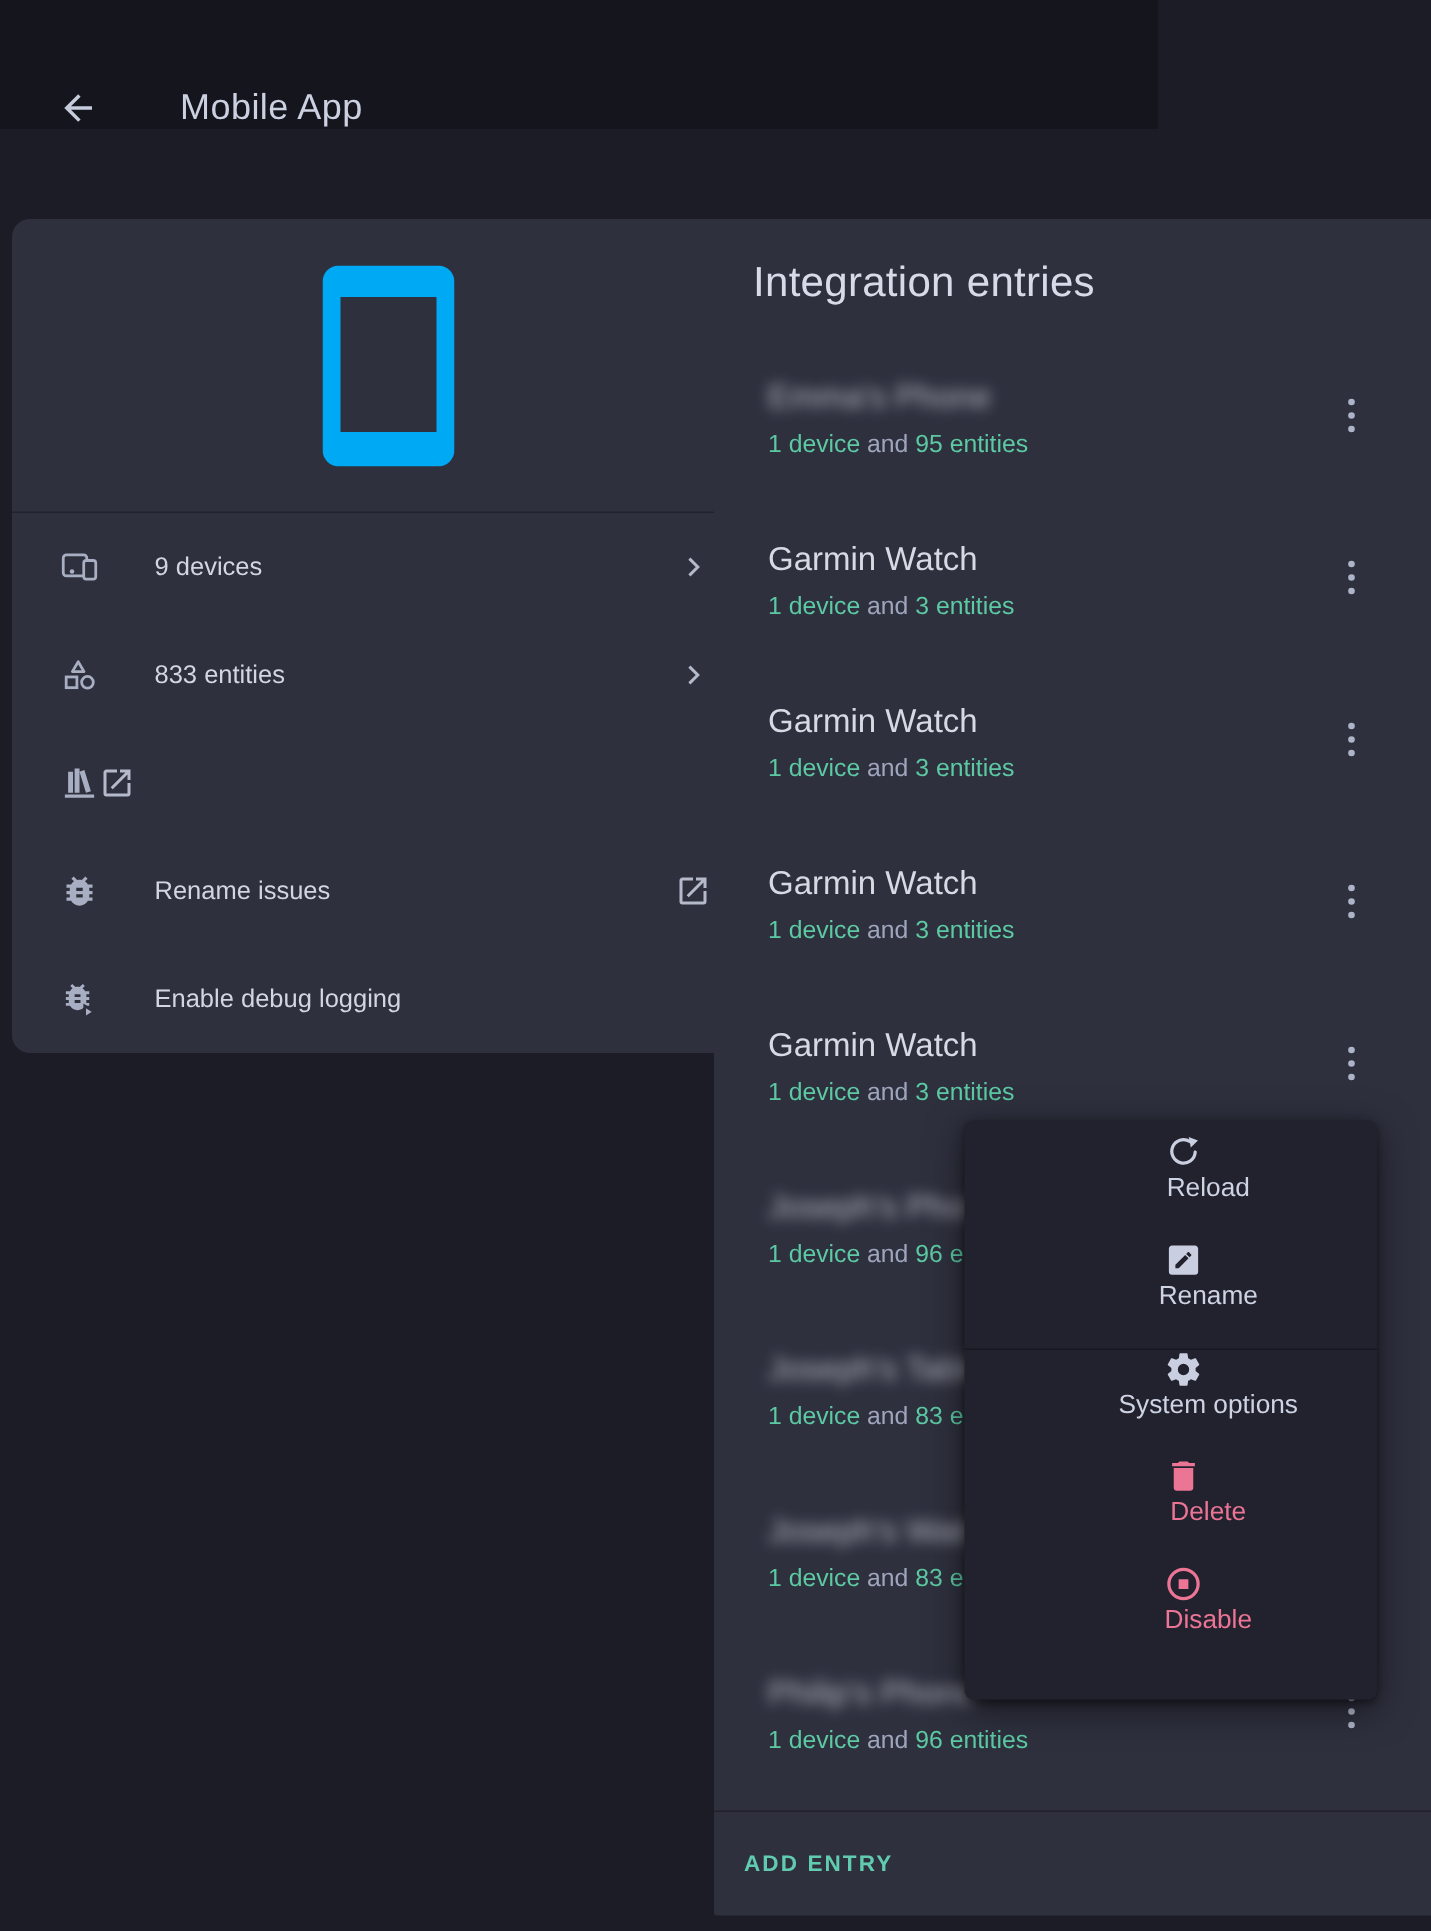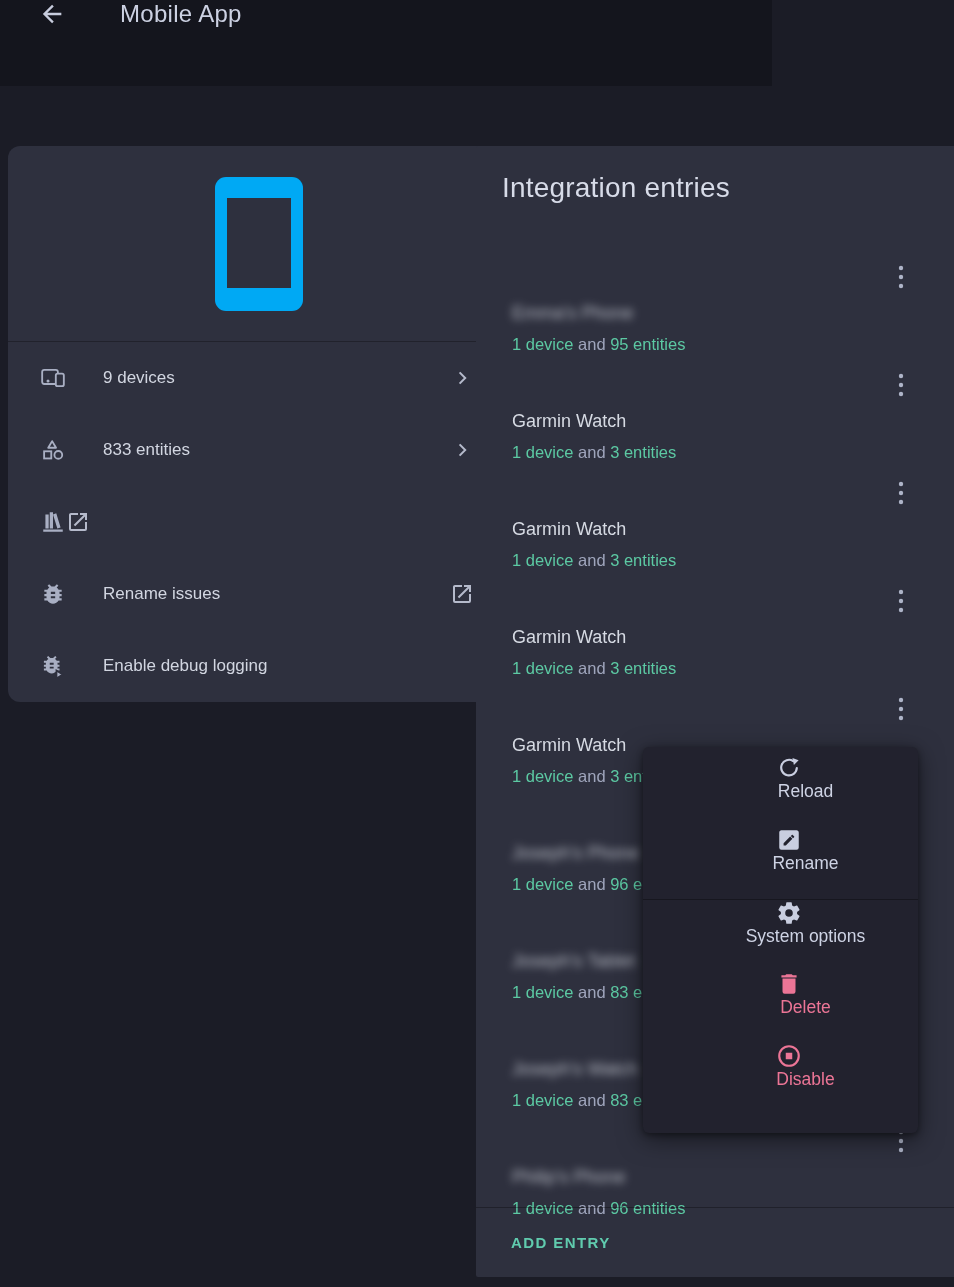--- a/index.html
+++ b/index.html
@@ -22,21 +22,21 @@
     position:relative;
     overflow:hidden;
     color:var(--text);
   }
   svg{display:block;}
 
   
   .appbar{
     position:absolute;left:0;top:0;width:772px;height:86px;
     background:var(--bar);
-    display:flex;align-items:flex-start;
+    display:flex;align-items:flex-end;
   }
   .appbar .back{
     width:28px;height:28px;margin-left:38px;color:#c7ccdd;
     background:none;border:none;cursor:pointer;
   }
   .appbar .title{
     margin-left:54px;font-size:24px;font-weight:400;color:#ccd1e2;letter-spacing:.3px;
   }
 
   
@@ -60,36 +60,36 @@
   
   .entries-card{
     position:absolute;left:476px;top:146px;width:490px;height:1131px;
     background:var(--card);border-radius:2px;overflow:hidden;
   }
   .entries-card h1{
     padding:26px 26px 0 26px;font-size:28px;font-weight:400;color:#d7dbe8;letter-spacing:.2px;
   }
   .entries{position:absolute;left:0;top:92px;width:100%;}
   .entry{position:relative;height:108px;padding:15px 32px 0 36px;}
-  .entry .name{font-size:18px;color:#d6dae3;line-height:24px;white-space:nowrap;width:max-content;margin-top:48px;}
+  .entry .name{font-size:22px;color:#d6dae3;line-height:24px;white-space:nowrap;width:max-content;}
   .entry .name.redacted{filter:blur(4.5px);opacity:.8;}
   .entry .sub{margin-top:8px;font-size:16.5px;line-height:22px;white-space:nowrap;}
   .entry .sub a{color:var(--teal);text-decoration:none;cursor:pointer;}
   .entry .sub .and{color:#9fa5bc;}
   .entry .dots{
     position:absolute;right:53px;top:24px;width:24px;height:30px;
     background:none;border:none;cursor:pointer;color:#aeb4c8;
   }
   .card-footer{
     position:absolute;left:0;bottom:0;width:100%;height:70px;
     border-top:1px solid rgba(0,0,0,.3);
     display:flex;align-items:center;
   }
   .add-entry{
-    margin-left:35px;background:none;border:none;cursor:pointer;
+    margin-left:20px;background:none;border:none;cursor:pointer;
     color:#60cbae;font-size:15px;font-weight:bold;letter-spacing:1.4px;
     font-family:"Liberation Sans", sans-serif;
   }
 
   
   .ctx-menu{
     position:absolute;left:643px;top:747px;width:275px;height:386px;
     background:var(--menu);border-radius:6px;z-index:10;
     box-shadow:0 6px 24px rgba(0,0,0,.5), 0 2px 6px rgba(0,0,0,.4);
     padding:8px 0;

